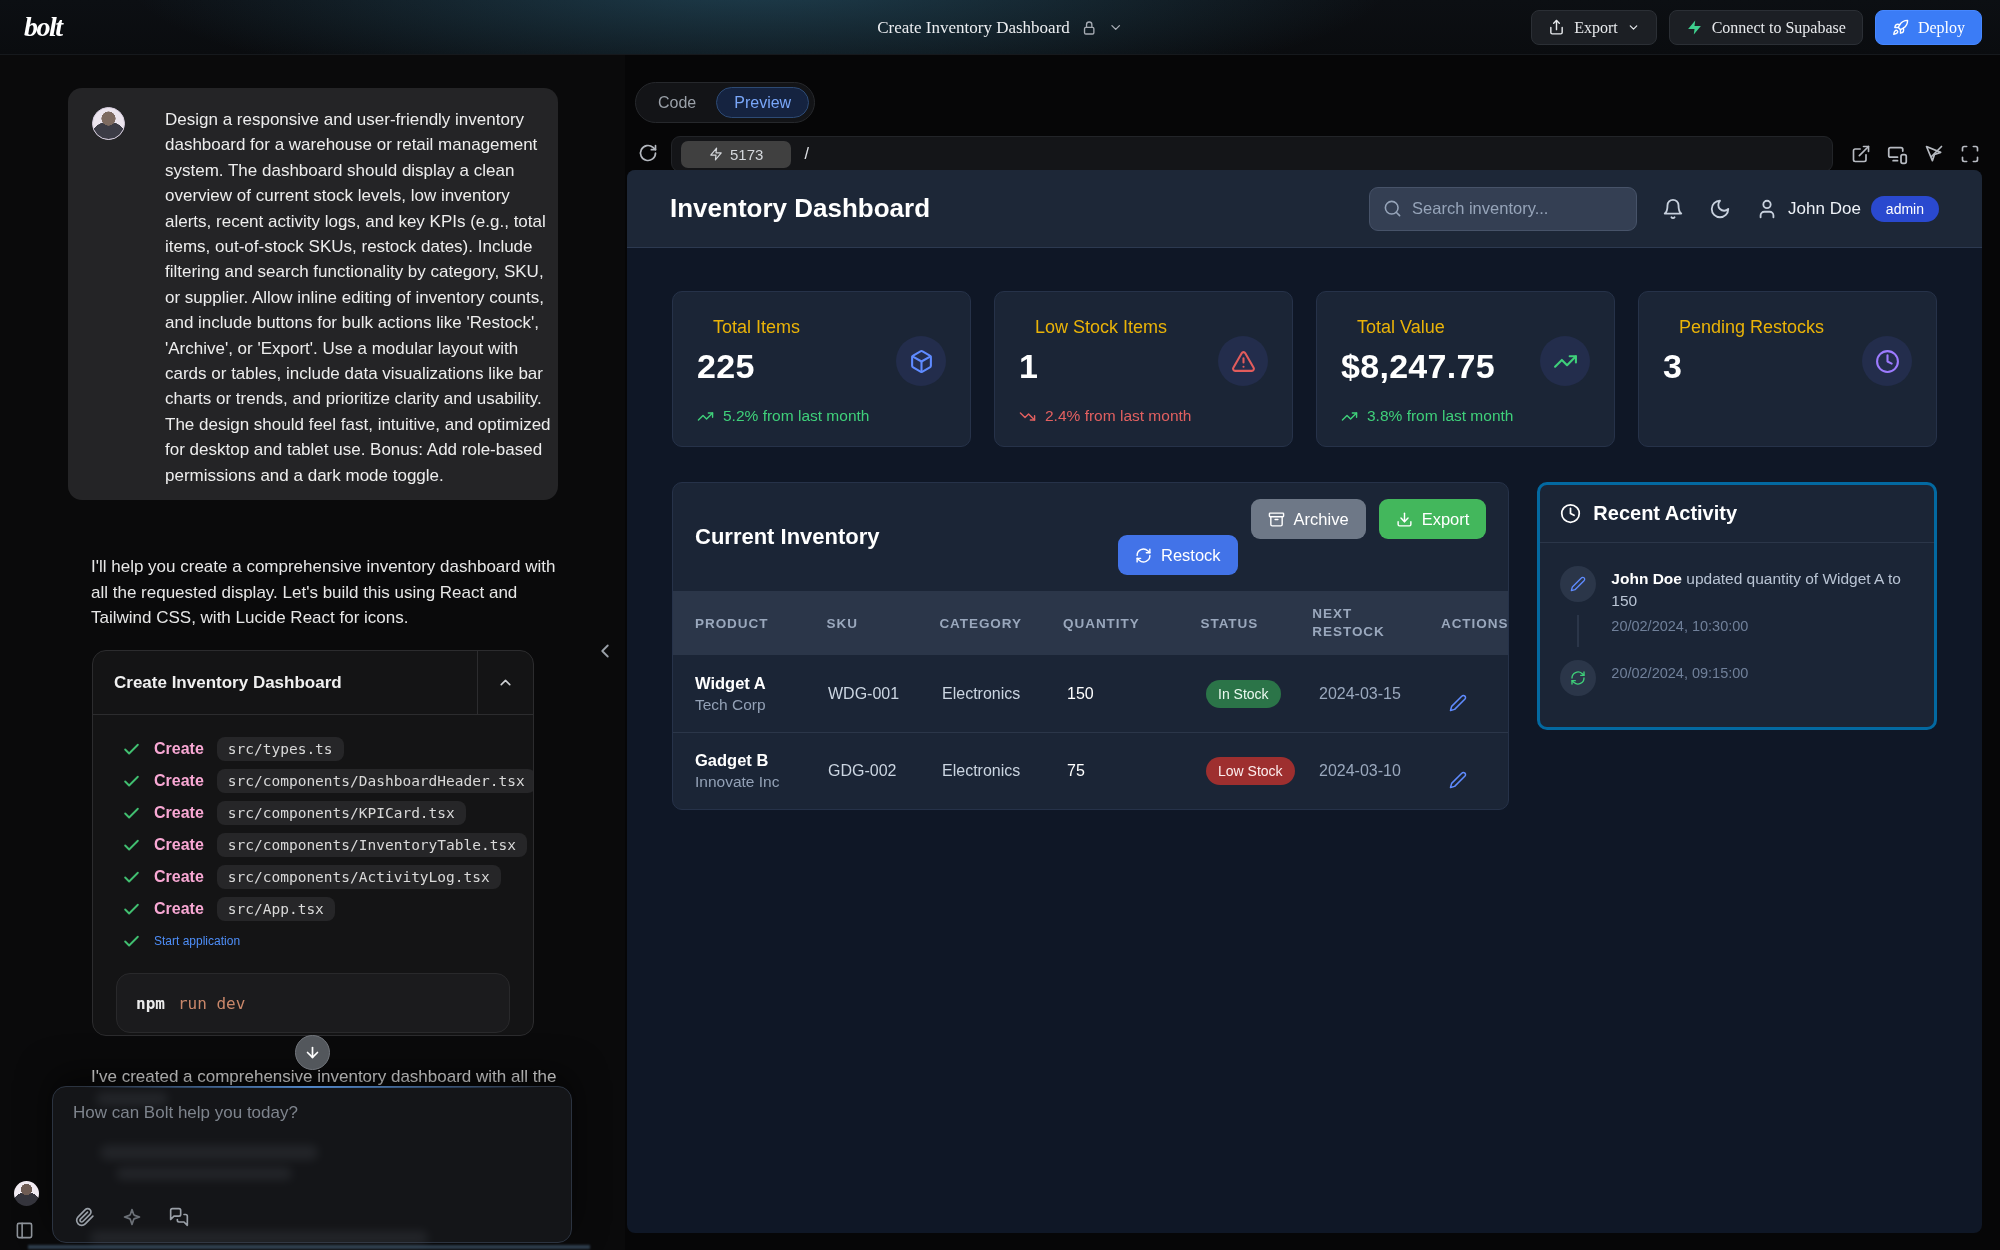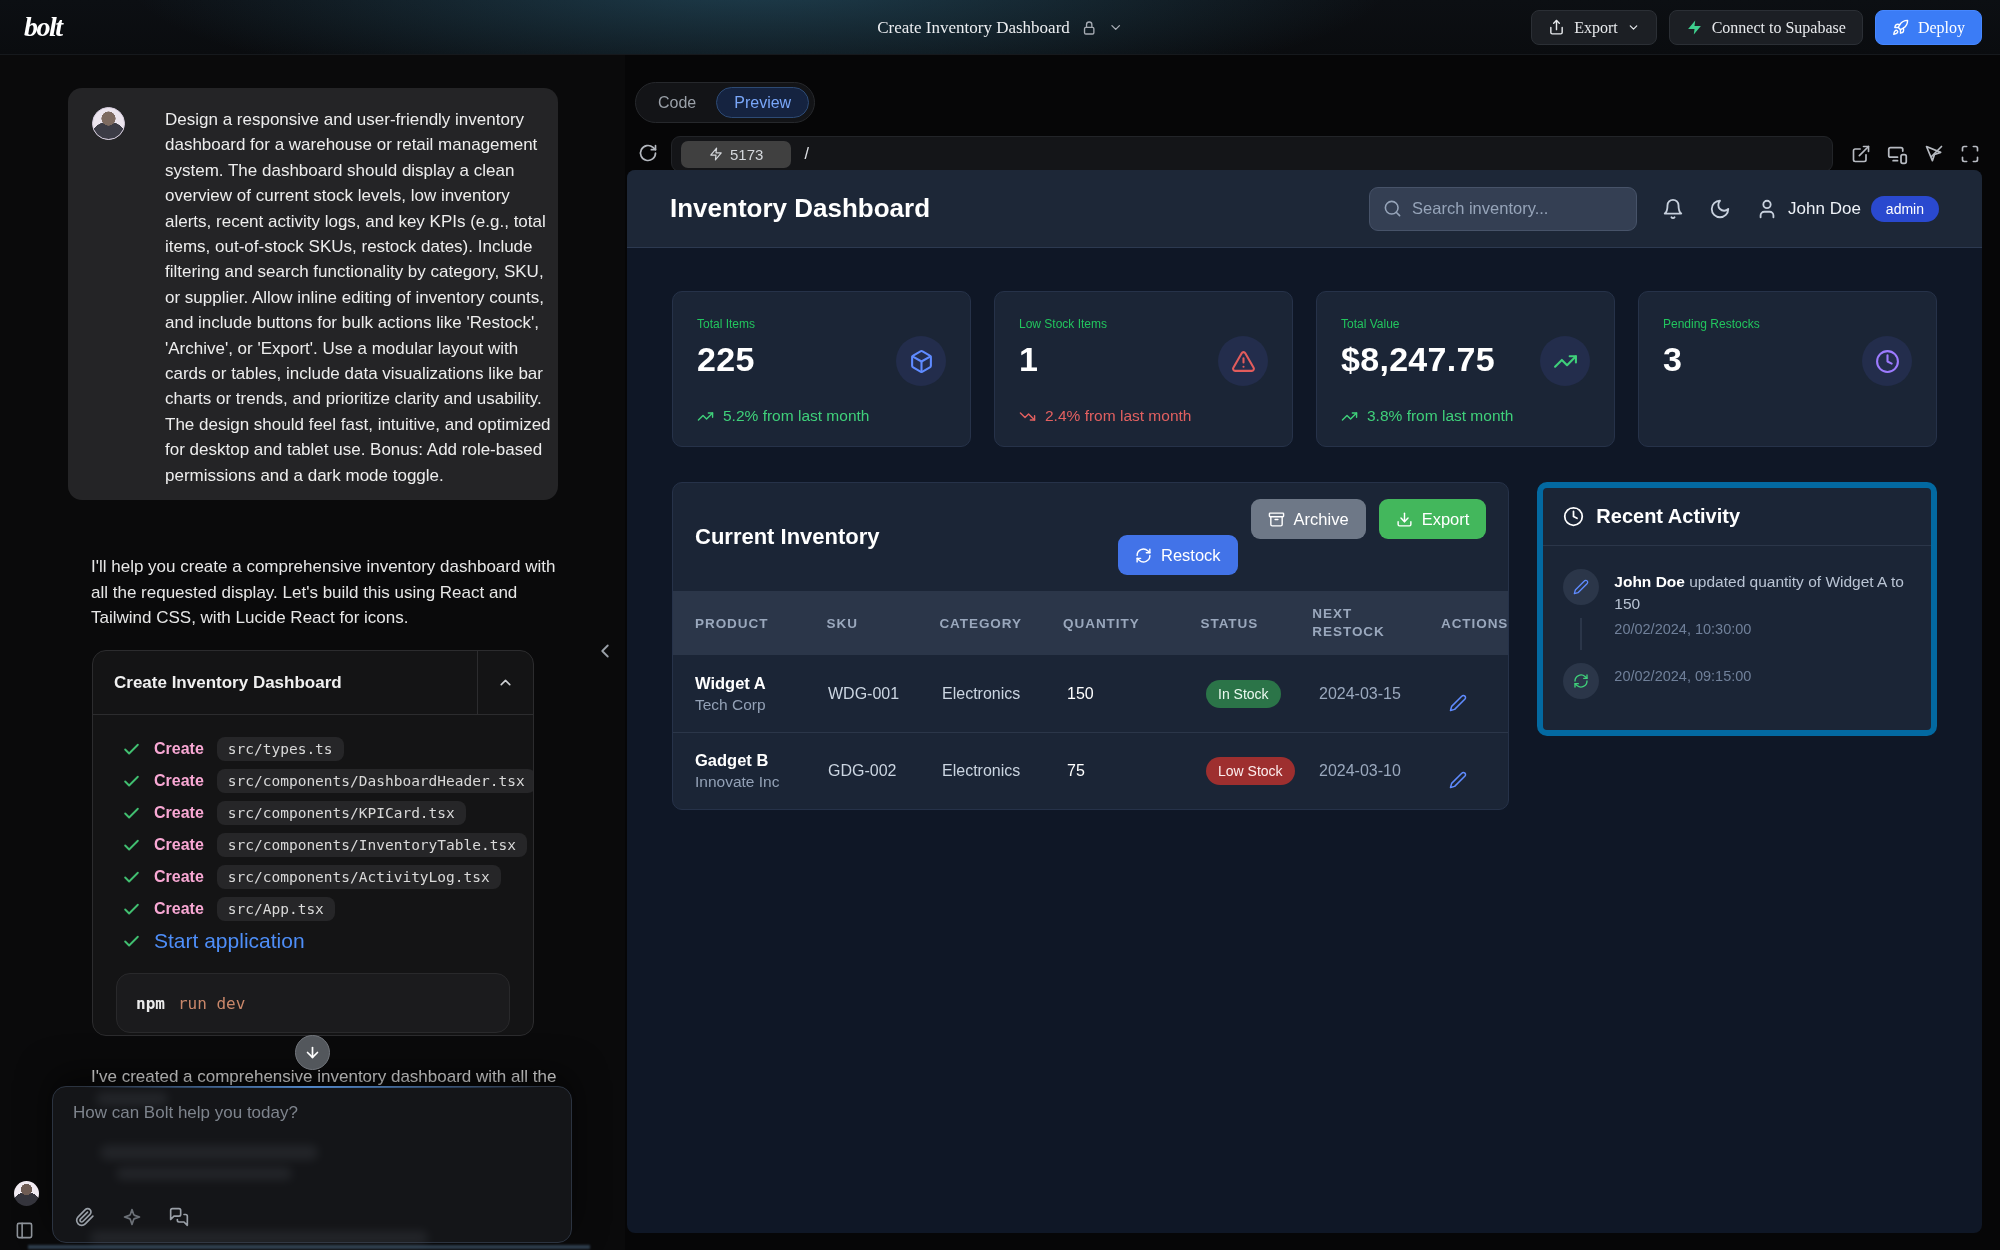--- a/index.html
+++ b/index.html
@@ -46,21 +46,21 @@
 
   .artifact { position:absolute; left:92px; top:595px; width:442px; height:386px; background:#141415; border:1px solid #2c2c2e; border-radius:14px; overflow:hidden; }
   .artifact-head { height:64px; border-bottom:1px solid #2c2c2e; display:flex; align-items:center; }
   .artifact-title { padding-left:21px; font-size:17px; font-weight:700; color:#f0f0f0; }
   .artifact-toggle { margin-left:auto; width:56px; height:100%; border-left:1px solid #2c2c2e; display:flex; align-items:center; justify-content:center; color:#cfd1d4; cursor:pointer; }
   .steps { padding:18px 0 0 29px; }
   .step { height:32px; display:flex; align-items:center; gap:13px; }
   .step .check { color:#41bf70; }
   .step-action { font-size:16px; font-weight:700; color:#f9a8d4; }
   .step-path { font-family:"DejaVu Sans Mono", monospace; font-size:14.5px; color:#d9d9d9; background:#262628; padding:4px 11px; border-radius:8px; white-space:nowrap; cursor:pointer; }
-  .start-app { font-size:21px; color:#4e8ef8; }
+  .start-app { font-size:12px; color:#4e8ef8; }
   .terminal { margin:16px 23px 0 23px; height:60px; background:#1b1b1d; border:1px solid #29292b; border-radius:14px; display:flex; align-items:center; padding:0 19px; font-family:"DejaVu Sans Mono", monospace; font-size:16px; }
   .t-npm { color:#eaeaea; font-weight:700; }
   .t-args { color:#c9876a; margin-left:13px; }
 
   .scroll-btn { position:absolute; left:295px; top:980px; width:35px; height:35px; border-radius:50%; background:rgba(90,94,100,.92); border:1px solid #71757b; color:#fff; display:flex; align-items:center; justify-content:center; cursor:pointer; z-index:6; }
   .ai-followup { position:absolute; left:91px; top:1012px; width:480px; font-size:17px; color:#ededed; white-space:nowrap; }
 
   .composer { position:absolute; left:52px; top:1031px; width:520px; height:157px; background:rgba(21,22,25,.96); border:1px solid #2b3340; border-radius:14px; z-index:5; box-shadow:0 -12px 34px rgba(0,0,0,.55); }
   .composer::before { content:""; position:absolute; top:-1px; left:6%; right:6%; height:2px; border-radius:2px;
     background:linear-gradient(90deg, transparent, rgba(96,165,250,.75), transparent); }
@@ -101,21 +101,21 @@
   .search-box input { flex:1; background:transparent; border:none; outline:none; font-size:16.5px; color:#dbe3ee; font-family:"Liberation Sans", sans-serif; }
   .search-box input::placeholder { color:#96a4b9; }
   .hicon { color:#c7d0dd; cursor:pointer; }
   .user-chip { display:flex; align-items:center; gap:10px; }
   .user-name { font-size:17px; color:#eef2f8; }
   .admin-pill { background:#2a49cf; color:#fff; font-size:14px; padding:5px 15px; border-radius:999px; }
 
   .app-body { padding:43px 45px 0 45px; }
   .kpi-row { display:flex; gap:23px; }
   .kpi { flex:1; height:156px; background:#1b2536; border:1px solid #263249; border-radius:10px; position:relative; padding:25px 24px; }
-  .kpi-label { font-size:12px; color:#22c55e; }
+  .kpi-label { font-size:18px; color:#eab308;margin-left:16px; }
   .kpi-value { margin-top:9px; font-size:34px; font-weight:700; color:#fff; letter-spacing:.3px; }
   .kpi-trend { position:absolute; left:24px; bottom:21px; display:flex; align-items:center; gap:9px; font-size:15.5px; }
   .trend-up { color:#3fd07a; }
   .trend-down { color:#e26060; }
   .kpi-iconwrap { position:absolute; right:24px; top:44px; width:50px; height:50px; border-radius:50%; background:#232d4c; display:flex; align-items:center; justify-content:center; }
   .icon-blue { color:#5f8bff; } .icon-red { color:#e25c5c; } .icon-green { color:#3fd07a; } .icon-purple { color:#9d7bff; }
 
   .content-row { display:flex; gap:28px; margin-top:35px; align-items:flex-start; }
   .table-card { width:838px; background:#1b2536; border:1px solid #263249; border-radius:10px; overflow:hidden; }
   .table-head { display:flex; align-items:center; padding:16px 22px; }
@@ -132,21 +132,21 @@
   .trow + .trow { border-top:1px solid #2b3649; }
   .prod-name { font-size:16.5px; font-weight:600; color:#fff; }
   .prod-supplier { font-size:15.5px; color:#93a1b6; margin-top:3px; }
   .qty { color:#fff; }
   .badge { display:inline-block; padding:6px 12px; border-radius:999px; font-size:14px; white-space:nowrap; }
   .badge-green { background:#2b7448; color:#ecfaf1; }
   .badge-red { background:#9e2f2f; color:#fdeeee; }
   .date { color:#9aa8bd; }
   .edit-btn { margin-left:42px; color:#5f8bff; cursor:pointer; }
 
-  .activity-card { width:400px; background:#1b2536; border:6px solid #0369a1; border-radius:10px; }
+  .activity-card { width:400px; background:#1b2536; border:3px solid #0369a1; border-radius:10px; }
   .act-head { display:flex; align-items:center; gap:12px; padding:17px 20px; font-size:20px; font-weight:700; color:#fff; border-bottom:1px solid #2b3649; }
   .act-body { padding:10px 20px 18px 20px; }
   .act-item { position:relative; display:flex; gap:15px; padding:13px 0; }
   .act-iconwrap { width:36px; height:36px; border-radius:50%; background:#2b3649; display:flex; align-items:center; justify-content:center; flex-shrink:0; position:relative; z-index:1; }
   .act-connector { position:absolute; left:17px; top:62px; width:2px; height:32px; background:#2b3649; }
   .act-text { font-size:15.5px; color:#b9c4d4; line-height:1.45; padding-top:2px; }
   .act-text b { color:#fff; }
   .act-time { font-size:14.5px; color:#70809a; margin-top:5px; }
 
   .bottom-streak { position:absolute; left:28px; bottom:1px; width:562px; height:4px; background:#51708e; opacity:.5; filter:blur(1px); z-index:9; }

